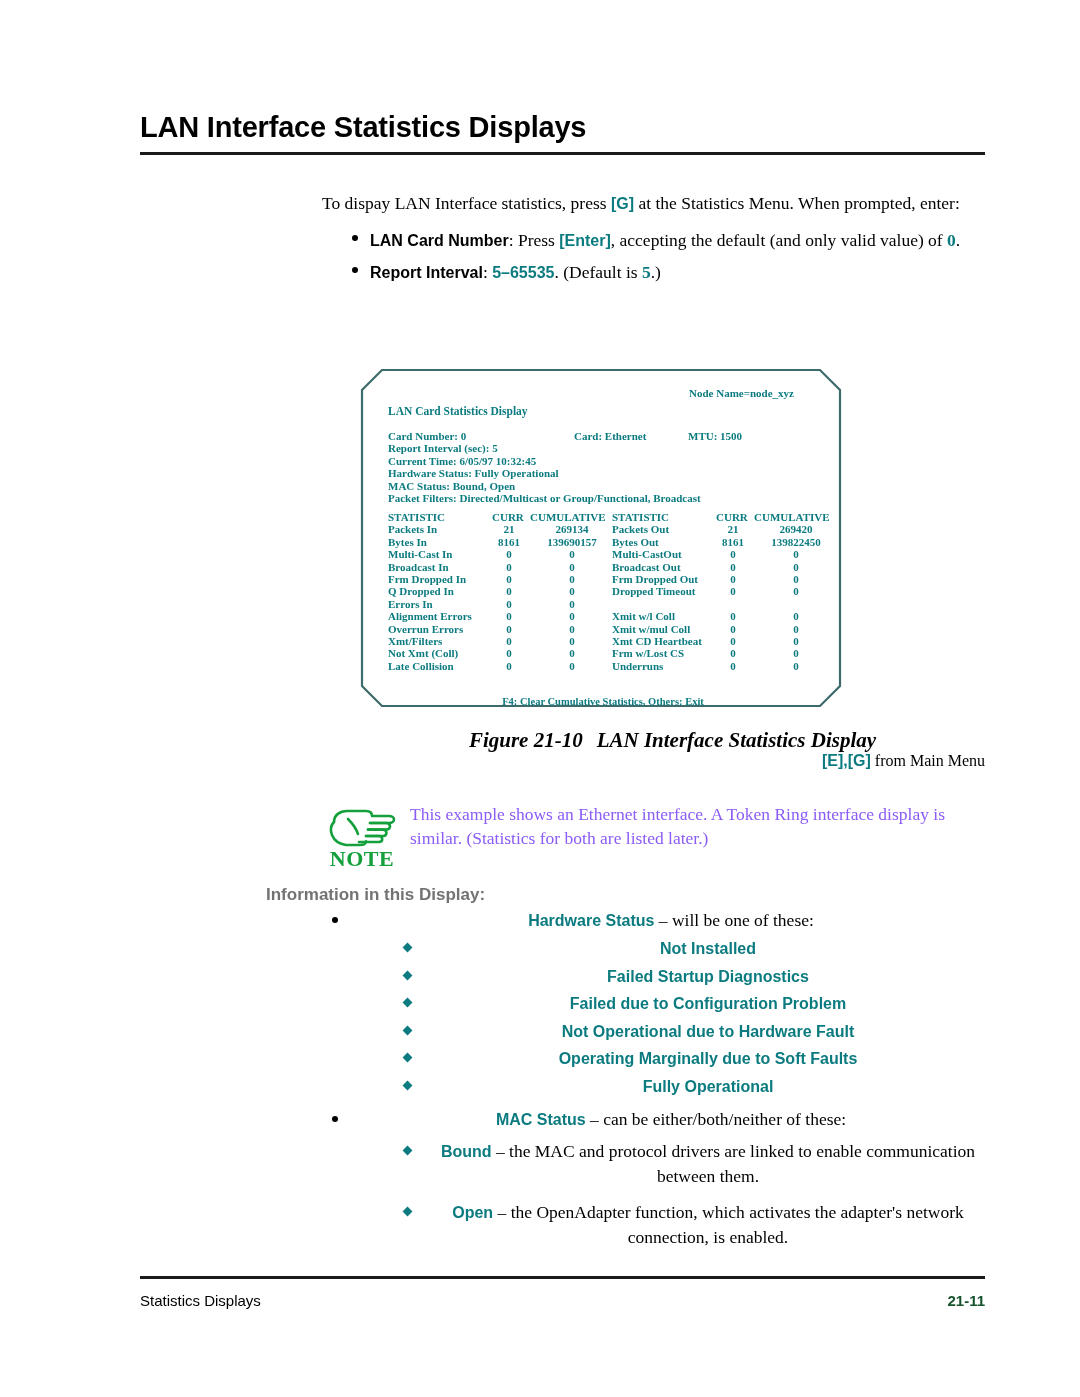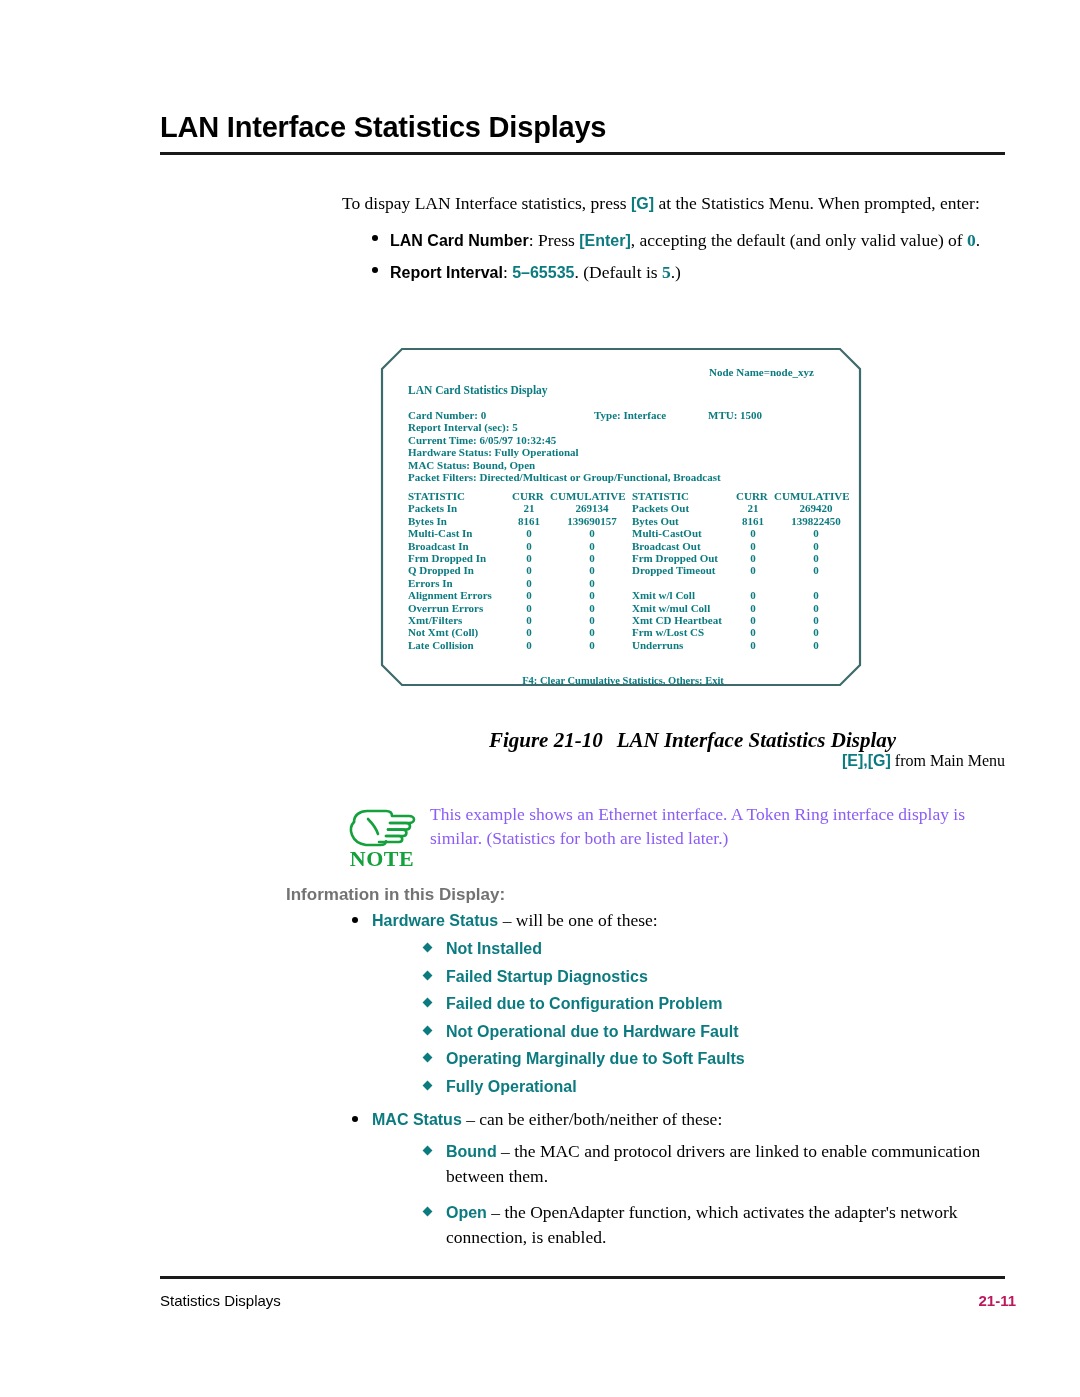--- a/index.html
+++ b/index.html
@@ -12,21 +12,20 @@
     height: 1397px;
     position: relative;
     font-family: "Liberation Serif", serif;
     color: #000000;
     overflow: hidden;
   }
 
   .page {
     position: absolute;
     inset: 0;
-    margin-left: 20px;
   }
 
   
   .title-block {
     position: absolute;
     left: 140px;
     top: 112px;
     width: 845px;
   }
   .page-title {
@@ -77,21 +76,21 @@
     width: 6px;
     height: 6px;
     border-radius: 50%;
     background: #000;
   }
 
   
   .term-wrap {
     position: absolute;
     left: 360px;
-    top: 347px;
+    top: 368px;
     width: 482px;
     height: 340px;
   }
   .term-box {
     position: absolute;
     inset: 0;
   }
   .term-box svg { display: block; }
   .term-content {
     position: absolute;
@@ -219,20 +218,21 @@
     font-family: "Liberation Sans", sans-serif;
     font-weight: bold;
     font-size: 17px;
     color: #737373;
   }
   .info-list {
     position: absolute;
     left: 330px;
     top: 909px;
     width: 660px;
+    text-align: center;
   }
   ul.lvl1 { list-style: none; margin: 0; padding: 0; }
   ul.lvl1 > li {
     position: relative;
     padding-left: 22px;
     font-size: 17.5px;
     line-height: 1.32;
     margin-bottom: 2px;
   }
   ul.lvl1 > li > .bullet {
@@ -279,28 +279,28 @@
   .foot-left {
     position: absolute;
     left: 140px;
     top: 1292px;
     font-family: "Liberation Sans", sans-serif;
     font-size: 15px;
     color: #000;
   }
   .foot-right {
     position: absolute;
-    left: 151px;
+    left: 140px;
     top: 1292px;
     width: 845px;
     text-align: right;
     font-family: "Liberation Sans", sans-serif;
     font-weight: bold;
     font-size: 15px;
-    color: #be185d;
+    color: #14532d;
   }
 </style>
 </head>
 <body>
 
 <div class="page">
 
   <div class="title-block">
     <h1 class="page-title">LAN Interface Statistics Displays</h1>
     <div class="title-rule"></div>
@@ -326,21 +326,21 @@
       </svg>
     </div>
 
     <div class="term-content">
       <div class="term-nodename">Node Name=node_xyz</div>
       <div class="term-title">LAN Card Statistics Display</div>
 
       <div class="term-info">
         <div class="row">
           <span>Card Number: 0</span>
-          <span class="c-type">Type:  Interface</span>
+          <span class="c-type">Card:  Ethernet</span>
           <span class="c-mtu">MTU:  1500</span>
         </div>
         <div class="row"><span>Report Interval (sec): 5</span></div>
         <div class="row"><span>Current Time: 6/05/97   10:32:45</span></div>
         <div class="row"><span>Hardware Status:  Fully Operational</span></div>
         <div class="row"><span>MAC Status:  Bound, Open</span></div>
         <div class="row"><span>Packet Filters:  Directed/Multicast or Group/Functional, Broadcast</span></div>
       </div>
 
       <div class="term-table">

